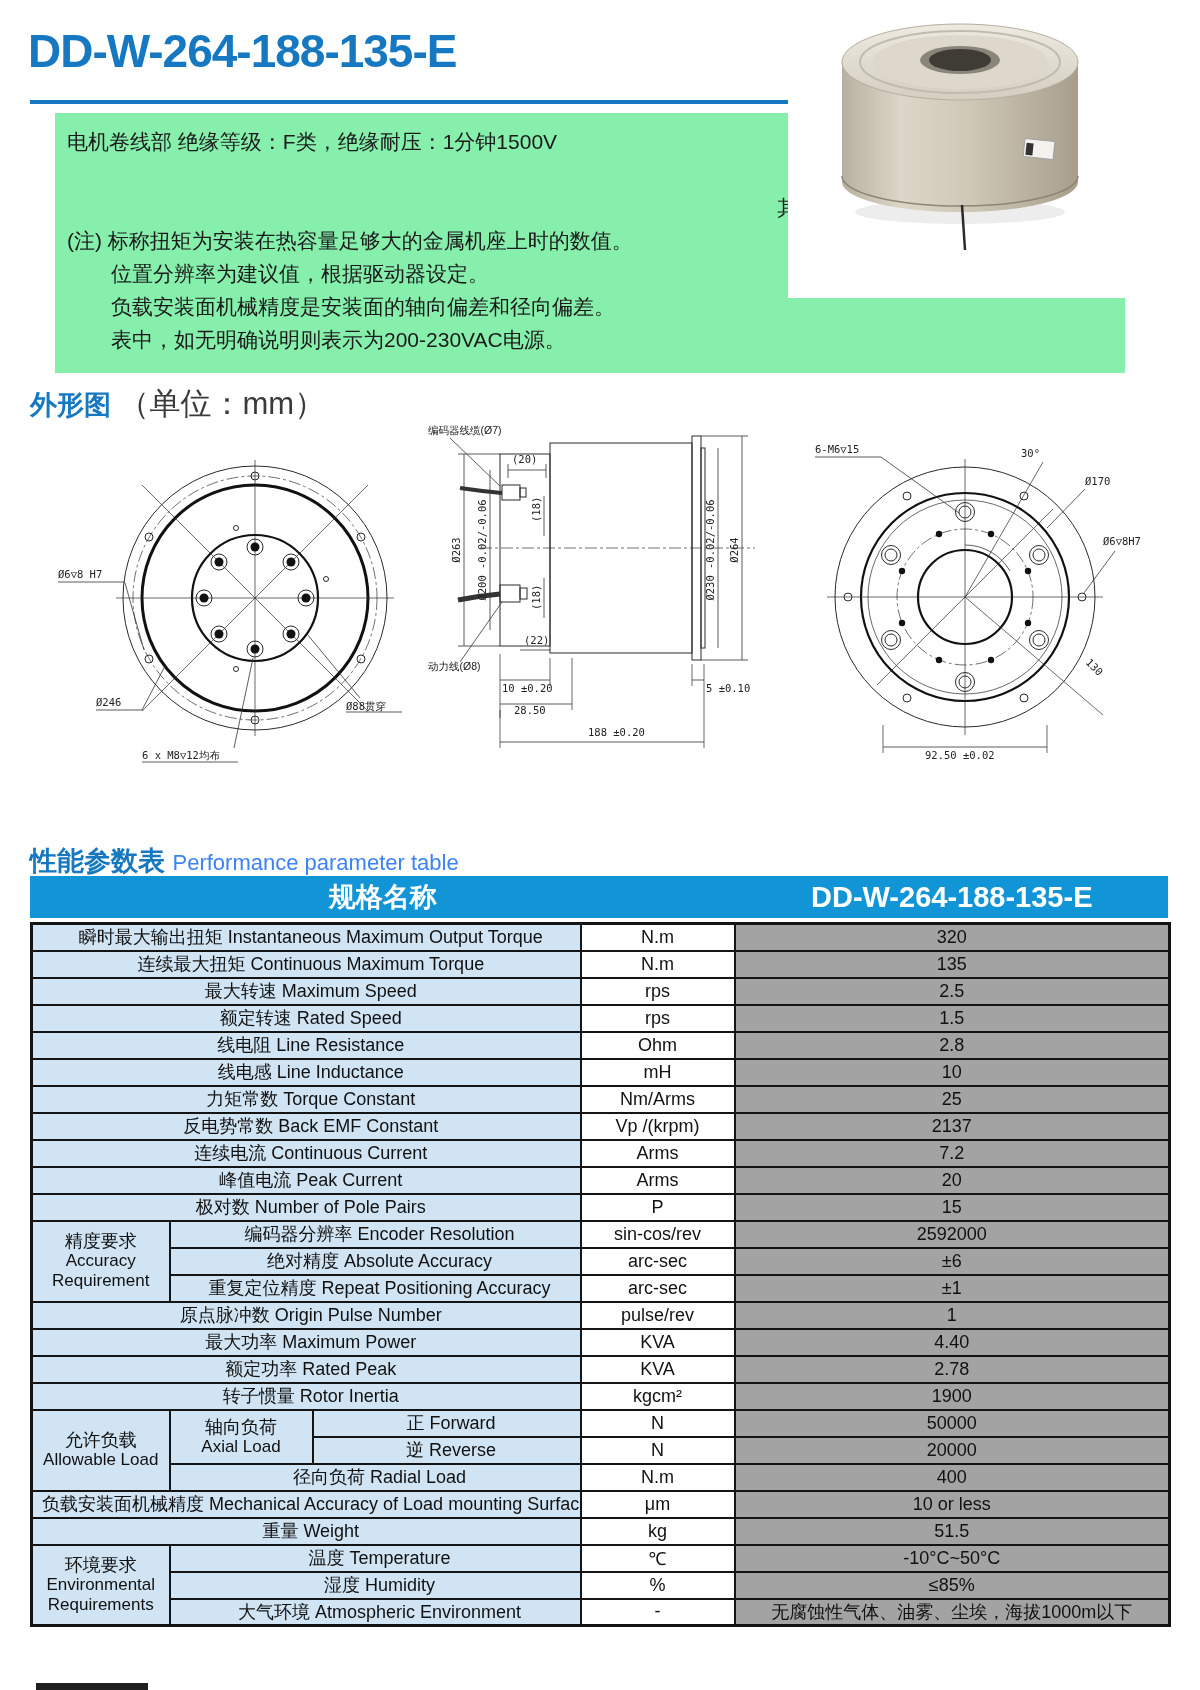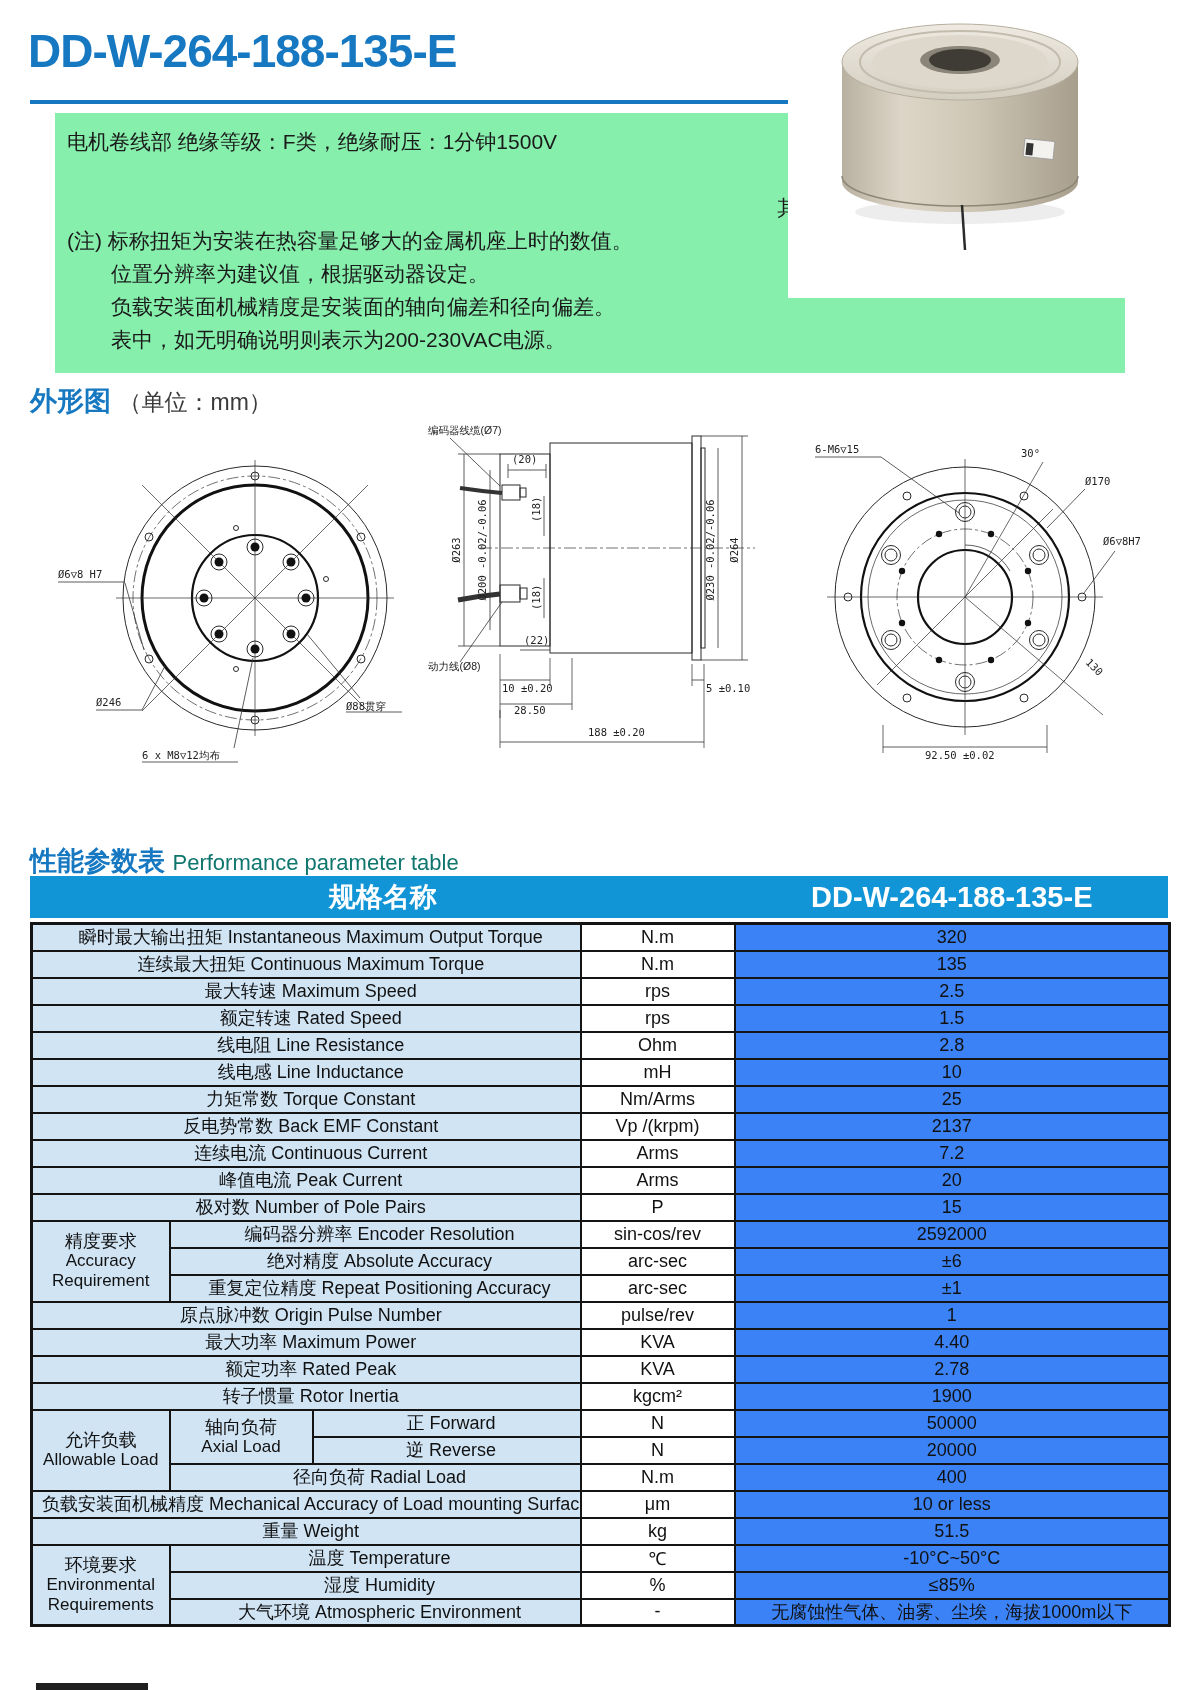--- a/index.html
+++ b/index.html
@@ -12,22 +12,22 @@
   .infobox { position:absolute; left:55px; top:113px; width:1070px; height:260px; background:#86efac; }
   .infobox .lines { padding:12px 0 0 12px; font-size:21px; line-height:33px; color:#1a1a1a; }
   .indent-a { padding-left:113px;text-align:right; }
   .indent-b { padding-left:44px; }
 
   .photo-block { position:absolute; left:788px; top:0; width:340px; height:298px; background:#fff; }
   .photo-caption { position:absolute; left:0; top:252px; width:100%; text-align:center;
                    color:#e2231a; font-size:25px; font-weight:bold; }
 
   .sec-heading { position:absolute; font-size:27px; font-weight:bold; color:#1778c2; }
-  .sec-suffix  { font-size:23px; font-weight:normal; color:#3a3a3a; }
-  .sec-suffix-en { font-size:22px; font-weight:normal; color:#0f766e; }
+  .sec-suffix  { font-size:31px; font-weight:normal; color:#3a3a3a; }
+  .sec-suffix-en { font-size:22px; font-weight:normal; color:#3b82f6; }
 
   .drw { position:absolute; }
   .drw text { font-family:"DejaVu Sans Mono", monospace; font-size:10.5px; fill:#222; }
   .drw text.cjk { font-family:"Liberation Sans", sans-serif; font-size:10.5px; }
   .drw .thin  { stroke:#2a2a2a; stroke-width:1; fill:none; }
   .drw .hair  { stroke:#2a2a2a; stroke-width:0.7; fill:none; }
   .drw .bold  { stroke:#111; stroke-width:3; fill:none; }
   .drw .mid   { stroke:#111; stroke-width:2.2; fill:none; }
   .drw .cl    { stroke:#333; stroke-width:0.7; fill:none; stroke-dasharray:12 3 3 3; }
   .drw .dim   { stroke:#333; stroke-width:0.8; fill:none; }
@@ -39,21 +39,21 @@
   .tbl-header .h-value { width:38%; text-align:center; font-size:29px; }
 
   table.ptable { position:absolute; left:30px; top:922px; width:1138px;
                  border-collapse:collapse; table-layout:fixed; border:3px solid #141414; }
   .ptable td { border:2px solid #141414; height:27px; font-size:18px; color:#111;
                overflow:hidden; white-space:nowrap; }
   .ptable td.name  { background:#d0e4f4; text-align:center; padding-left:9px; }
   .ptable td.group { background:#d0e4f4; text-align:center; line-height:20px; font-size:18px; }
   .ptable td.group .en { font-size:17px; }
   .ptable td.unit  { background:#fff; text-align:center; }
-  .ptable td.value { background:#3b82f6; text-align:center; }
+  .ptable td.value { background:#a3a3a3; text-align:center; }
 
   .cut-bar { position:absolute; left:36px; top:1683px; width:112px; height:7px; background:#1f1f1f; }
 </style>
 </head>
 <body>
 
 <div class="page">
 
   <div class="title">DD-W-264-188-135-E</div>
   <div class="title-rule"></div>

